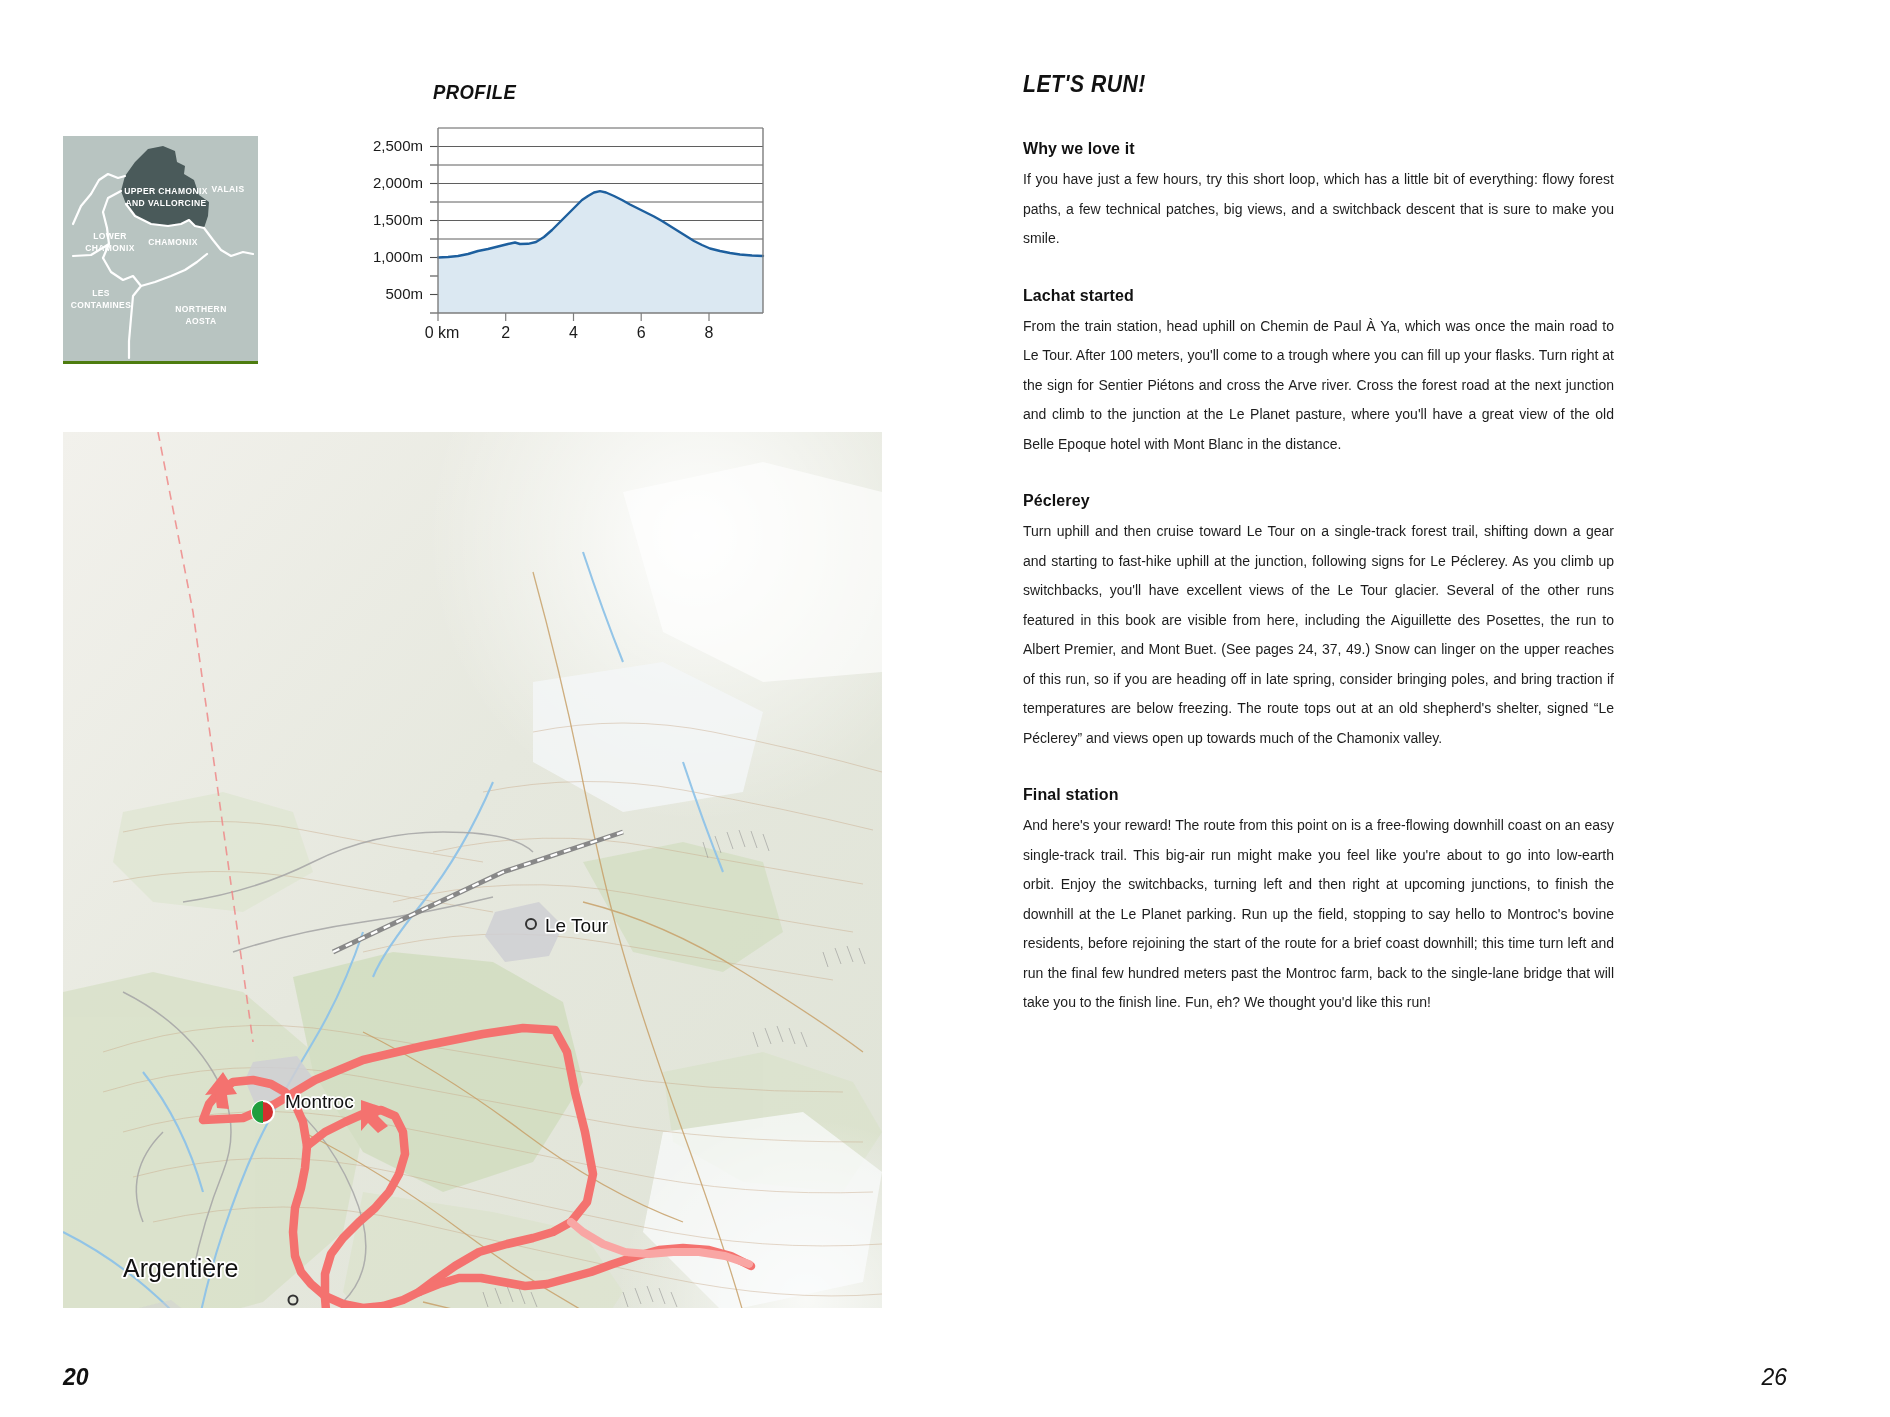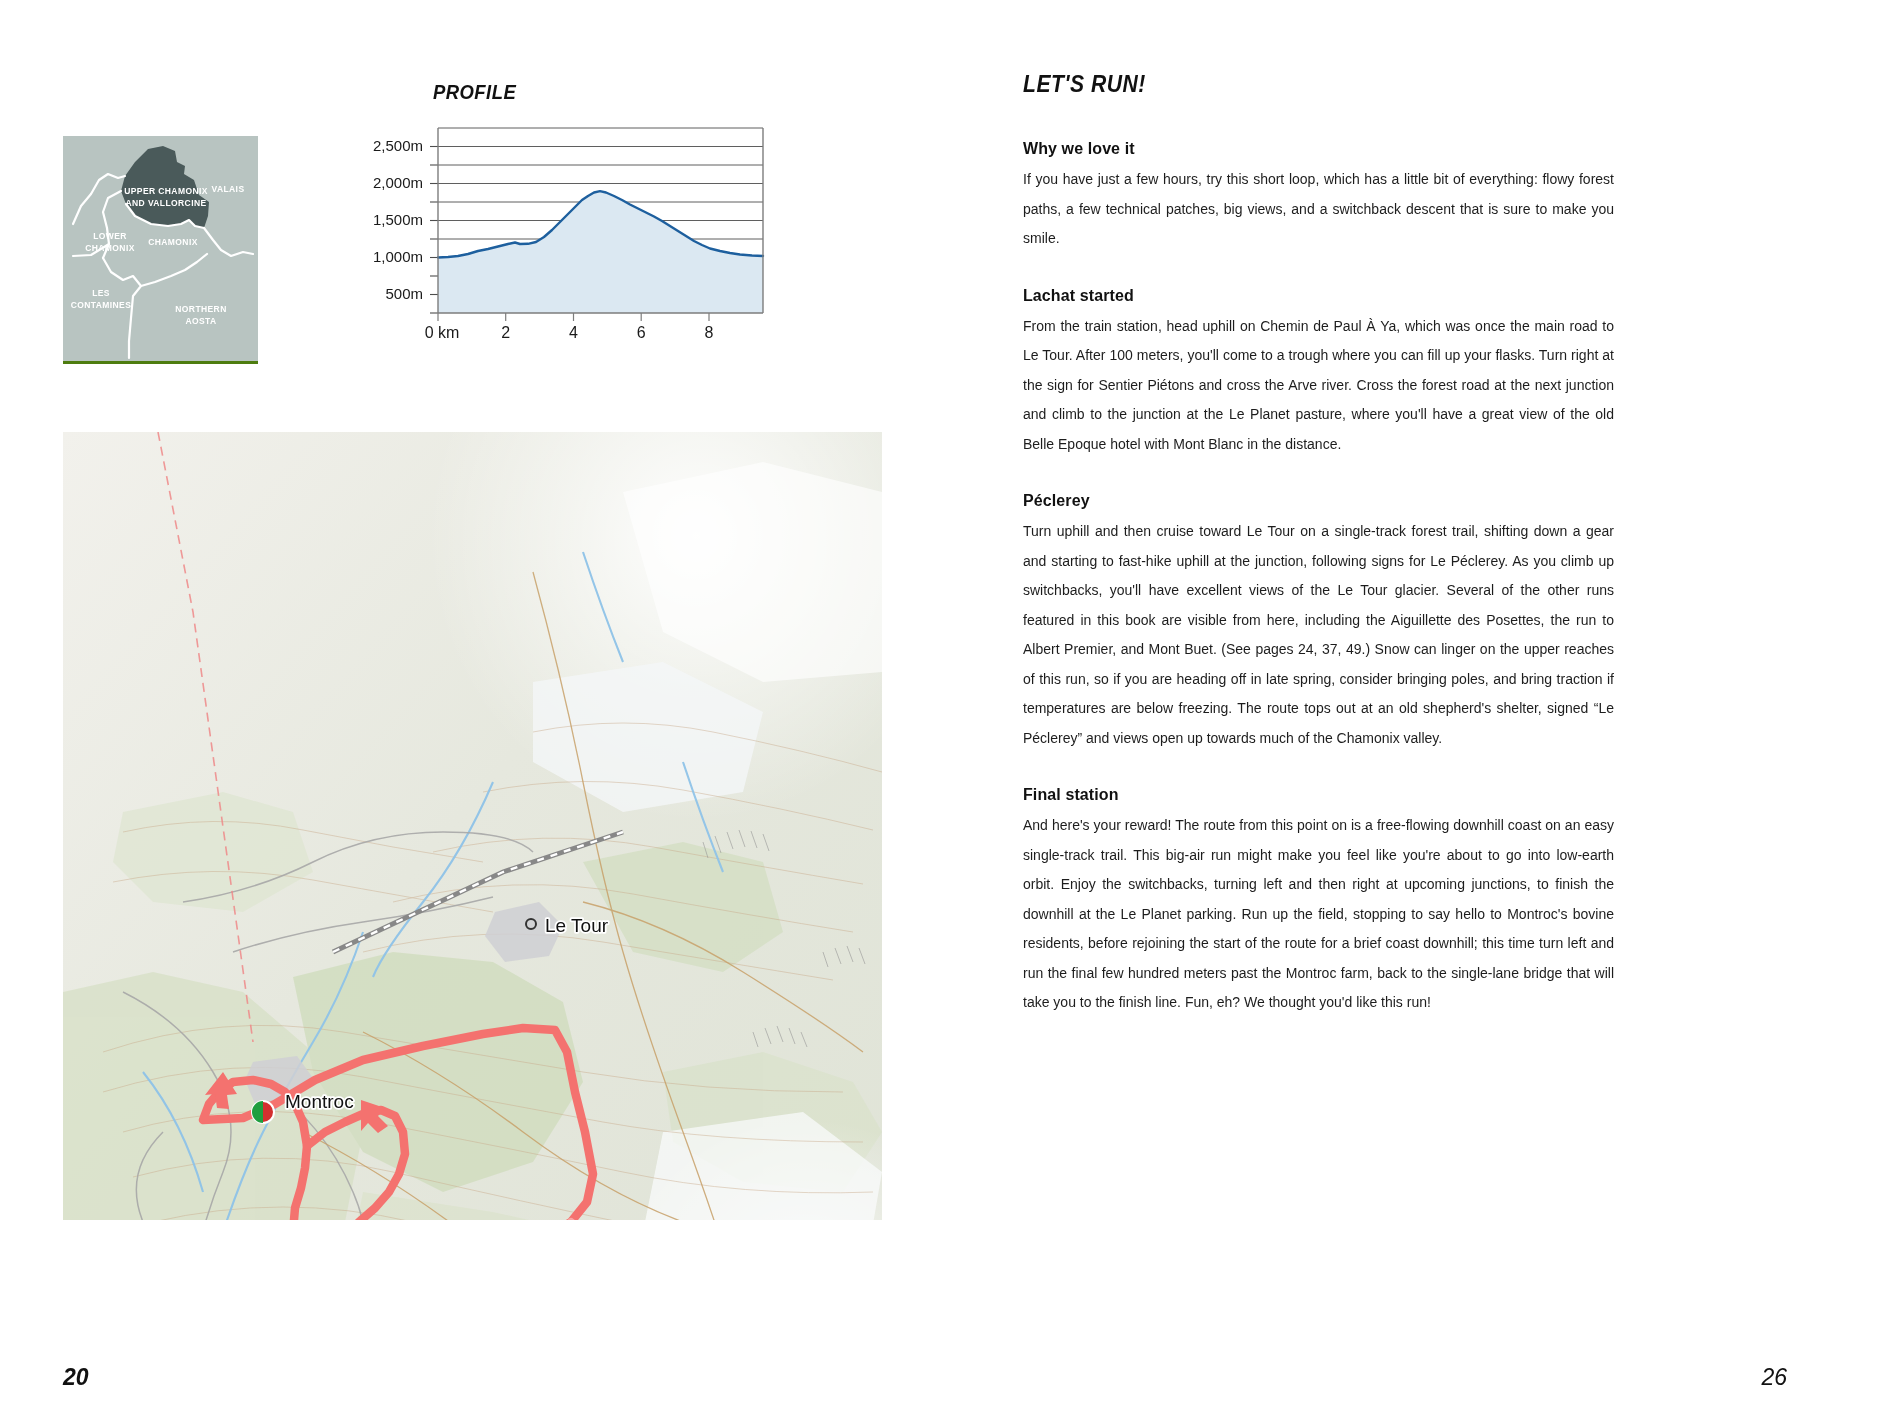--- a/index.html
+++ b/index.html
@@ -71,21 +71,21 @@
     font-size: 16px;
     fill: #1a1a1a;
     text-anchor: middle;
     font-family: "Liberation Sans", sans-serif;
   }
 
   
   #route-map {
     position: absolute;
     left: 63px; top: 432px;
-    width: 819px; height: 788px;
+    width: 819px; height: 876px;
     overflow: hidden;
     background: #c4b5fd;
   }
   #route-map svg { display: block; }
   .map-town-label {
     font-family: "Liberation Sans", sans-serif;
     fill: #111;
     paint-order: stroke;
     stroke: #ffffff;
     stroke-width: 3.5px;

